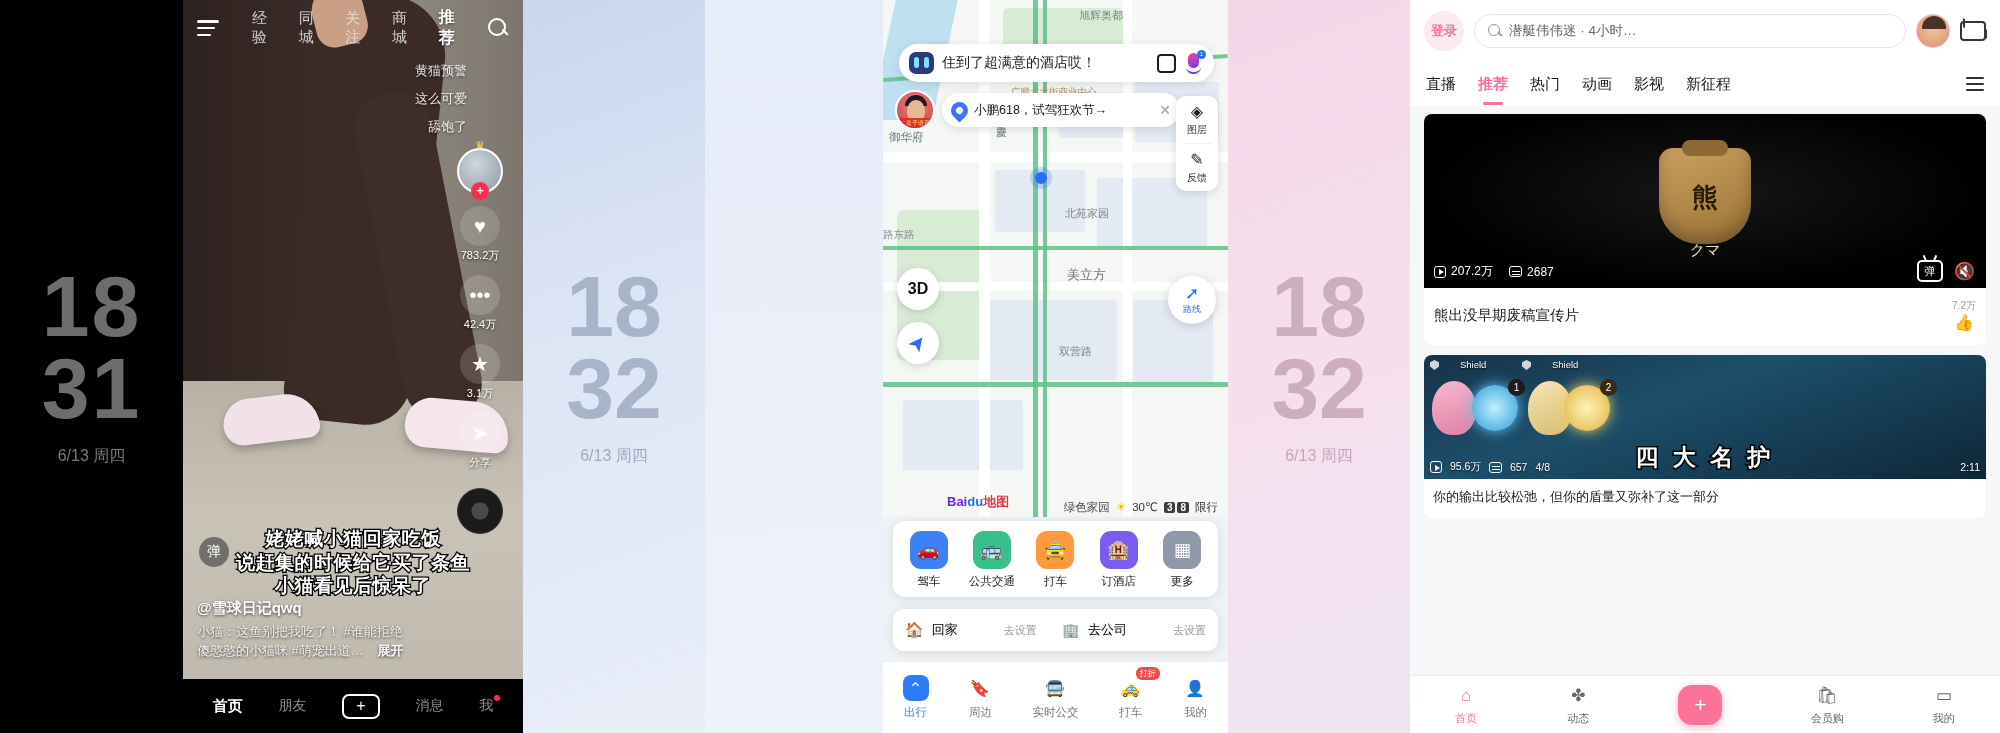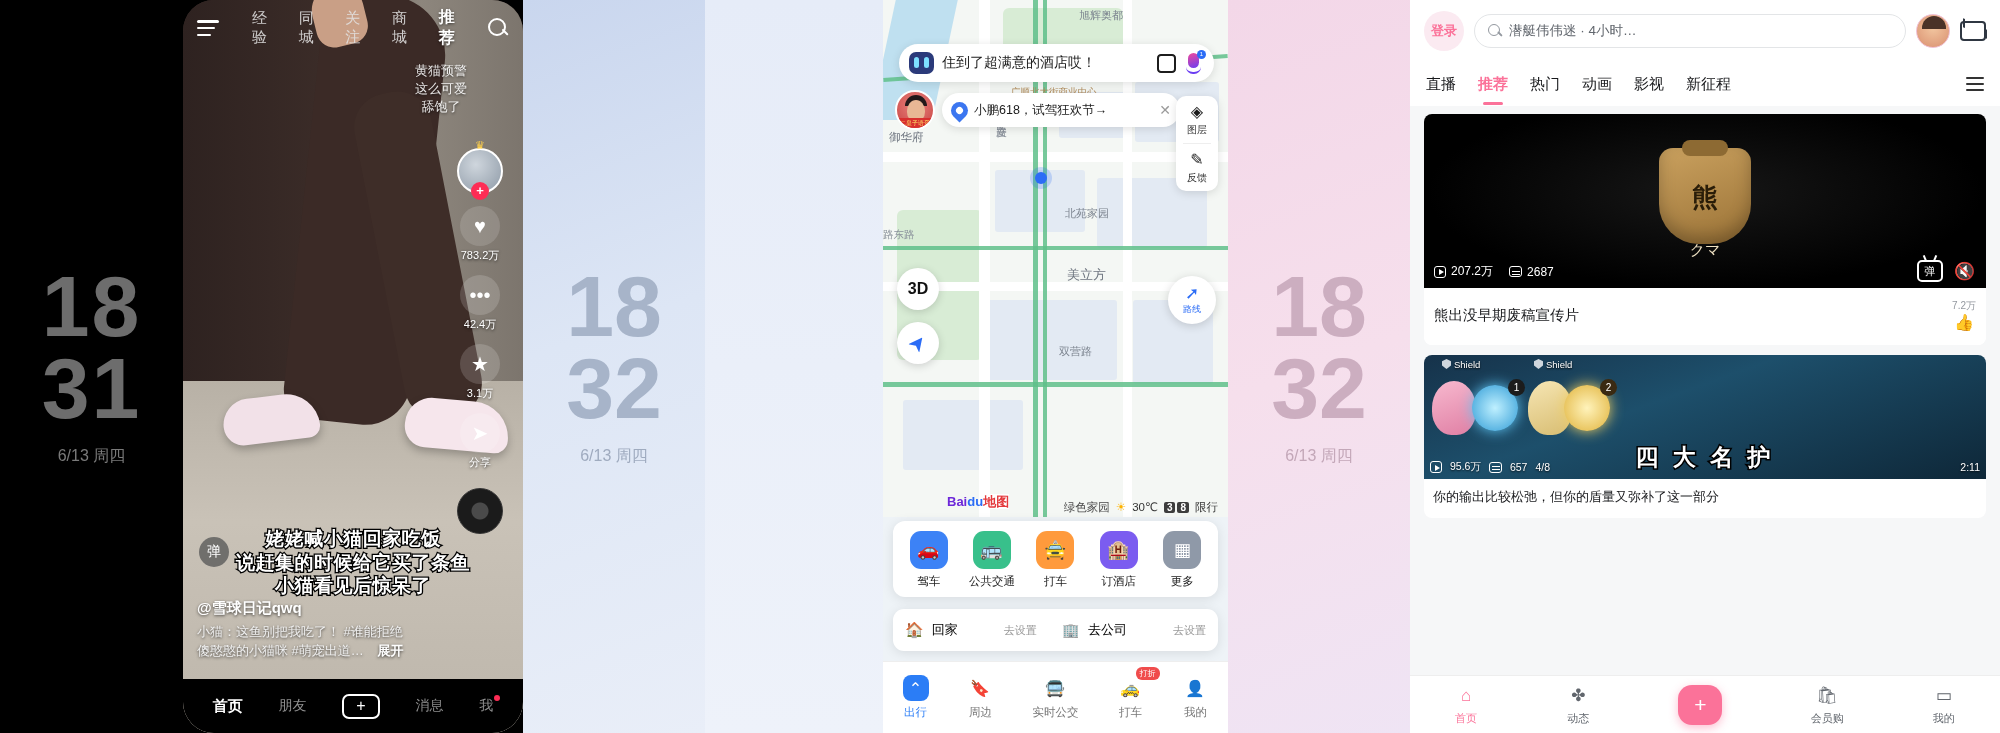--- a/index.html
+++ b/index.html
@@ -26,21 +26,20 @@
     font-size: 86px; font-weight: 700; color: #6d6d6d;
     line-height: 0.95; letter-spacing: 2px;
   }
   .clock-pane .date { font-size: 16px; color: #7a7a7a; margin-top: 16px; }
 
   .dy-video {
     position: relative; width: 340px; height: 733px;
     background:
       linear-gradient(180deg,#3a2b28 0%,#4a3733 24%,#6f6258 46%,#b3aba0 62%,#cdc6bb 100%);
     overflow: hidden;
-    border-radius: 31px;
   }
   
   .v-wall { position:absolute; left:0; top:0; width:100%; height:56%;
     background: linear-gradient(90deg,#2e2220 0%,#3b2c28 42%,#6d655e 52%,#8d867d 70%,#7c756d 100%); }
   .v-ground { position:absolute; left:0; top:52%; width:100%; height:48%;
     background: linear-gradient(180deg,#b8b1a6,#c9c2b7 40%,#bdb6ab 100%); }
   .v-leg1 { position:absolute; left:120px; top:-6px; width:126px; height:430px;
     background:#3b2a26; border-radius:40px 60px 46px 30px; transform: rotate(6deg); }
   .v-leg2 { position:absolute; left:196px; top:90px; width:78px; height:330px;
     background:#3e2d28; border-radius:34px; transform: rotate(-11deg); }
@@ -71,21 +70,21 @@
   .dy-tab.active { color:#fff; font-weight:700; font-size:16px; opacity:1;
     text-shadow:0 1px 3px rgba(0,0,0,.6); }
   .dy-search { margin-left:auto; width:22px; height:22px; position:relative; }
   .dy-search::before { content:""; position:absolute; left:1px; top:1px; width:14px; height:14px;
     border:2.2px solid #fff; border-radius:50%; }
   .dy-search::after { content:""; position:absolute; left:14px; top:14px; width:8px; height:2.4px;
     background:#fff; border-radius:2px; transform:rotate(45deg); }
 
   
   .dy-danmu { position:absolute; right:56px; top:62px; z-index:5;
-    display:flex; flex-direction:column; align-items:center; }
+    display:flex; flex-direction:column; align-items:flex-end; gap:10px; }
   .dy-danmu span { color:#ffffff; font-size:13px; opacity:.88;
     text-shadow:0 1px 3px rgba(0,0,0,.7); }
 
   .dy-rail { position:absolute; right:12px; top:148px; z-index:7; width:62px;
     display:flex; flex-direction:column; align-items:center; gap:12px; }
   .dy-avatar { width:46px; height:46px; border-radius:50%; border:2px solid #fff;
     background: radial-gradient(circle at 40% 35%,#cfd6dd,#8d99a6); position:relative; }
   .dy-avatar .crown { position:absolute; top:-11px; left:50%; transform:translateX(-50%);
     font-size:11px; color:#ffd04b; }
   .dy-avatar .plus { position:absolute; bottom:-8px; left:50%; transform:translateX(-50%);
@@ -332,21 +331,21 @@
   .likebox { display:flex; flex-direction:column; align-items:center; }
   .likebox .n { font-size:10px; color:#9499a0; }
   .likebox .th { font-size:16px; color:#61666d; }
 
   .bl-grid { display:flex; gap:10px; margin-top:10px; }
   .bl-card { flex:1; background:#fff; border-radius:8px; overflow:hidden; }
   .bl-card .cv { position:relative; height:124px; overflow:hidden; }
   .cv-game { background: linear-gradient(160deg,#16324a 0%,#1d4f6b 40%,#0e2738 100%); }
   .cv-dark { background: linear-gradient(160deg,#55585c 0%,#2e3134 55%,#1b1d20 100%); }
   .shield-tag { position:absolute; top:4px; font-size:9.5px; color:#fff; display:flex;
-    align-items:flex-start; gap:3px; text-shadow:0 1px 2px #000;margin-left:12px; }
+    align-items:flex-end; gap:21px; text-shadow:0 1px 2px #000; }
   .shield-tag .sh { width:9px; height:10px; background:#cfd6dd;
     clip-path: polygon(50% 0,100% 22%,100% 64%,50% 100%,0 64%,0 22%); }
   .orb { position:absolute; border-radius:50%; }
   .char { position:absolute; border-radius:50% 50% 44% 44%; }
   .cv-big-title { position:absolute; left:50%; bottom:6px; transform:translateX(-50%);
     font-size:23px; font-weight:800; color:#fff; -webkit-text-stroke:3px #000;
     paint-order: stroke fill; letter-spacing:4px; white-space:nowrap; }
   .cv-ctr-title { position:absolute; left:0; right:0; top:34px; text-align:center;
     color:#fff; font-size:14px; font-weight:700; line-height:1.5;
     text-shadow:0 1px 4px rgba(0,0,0,.85); }

